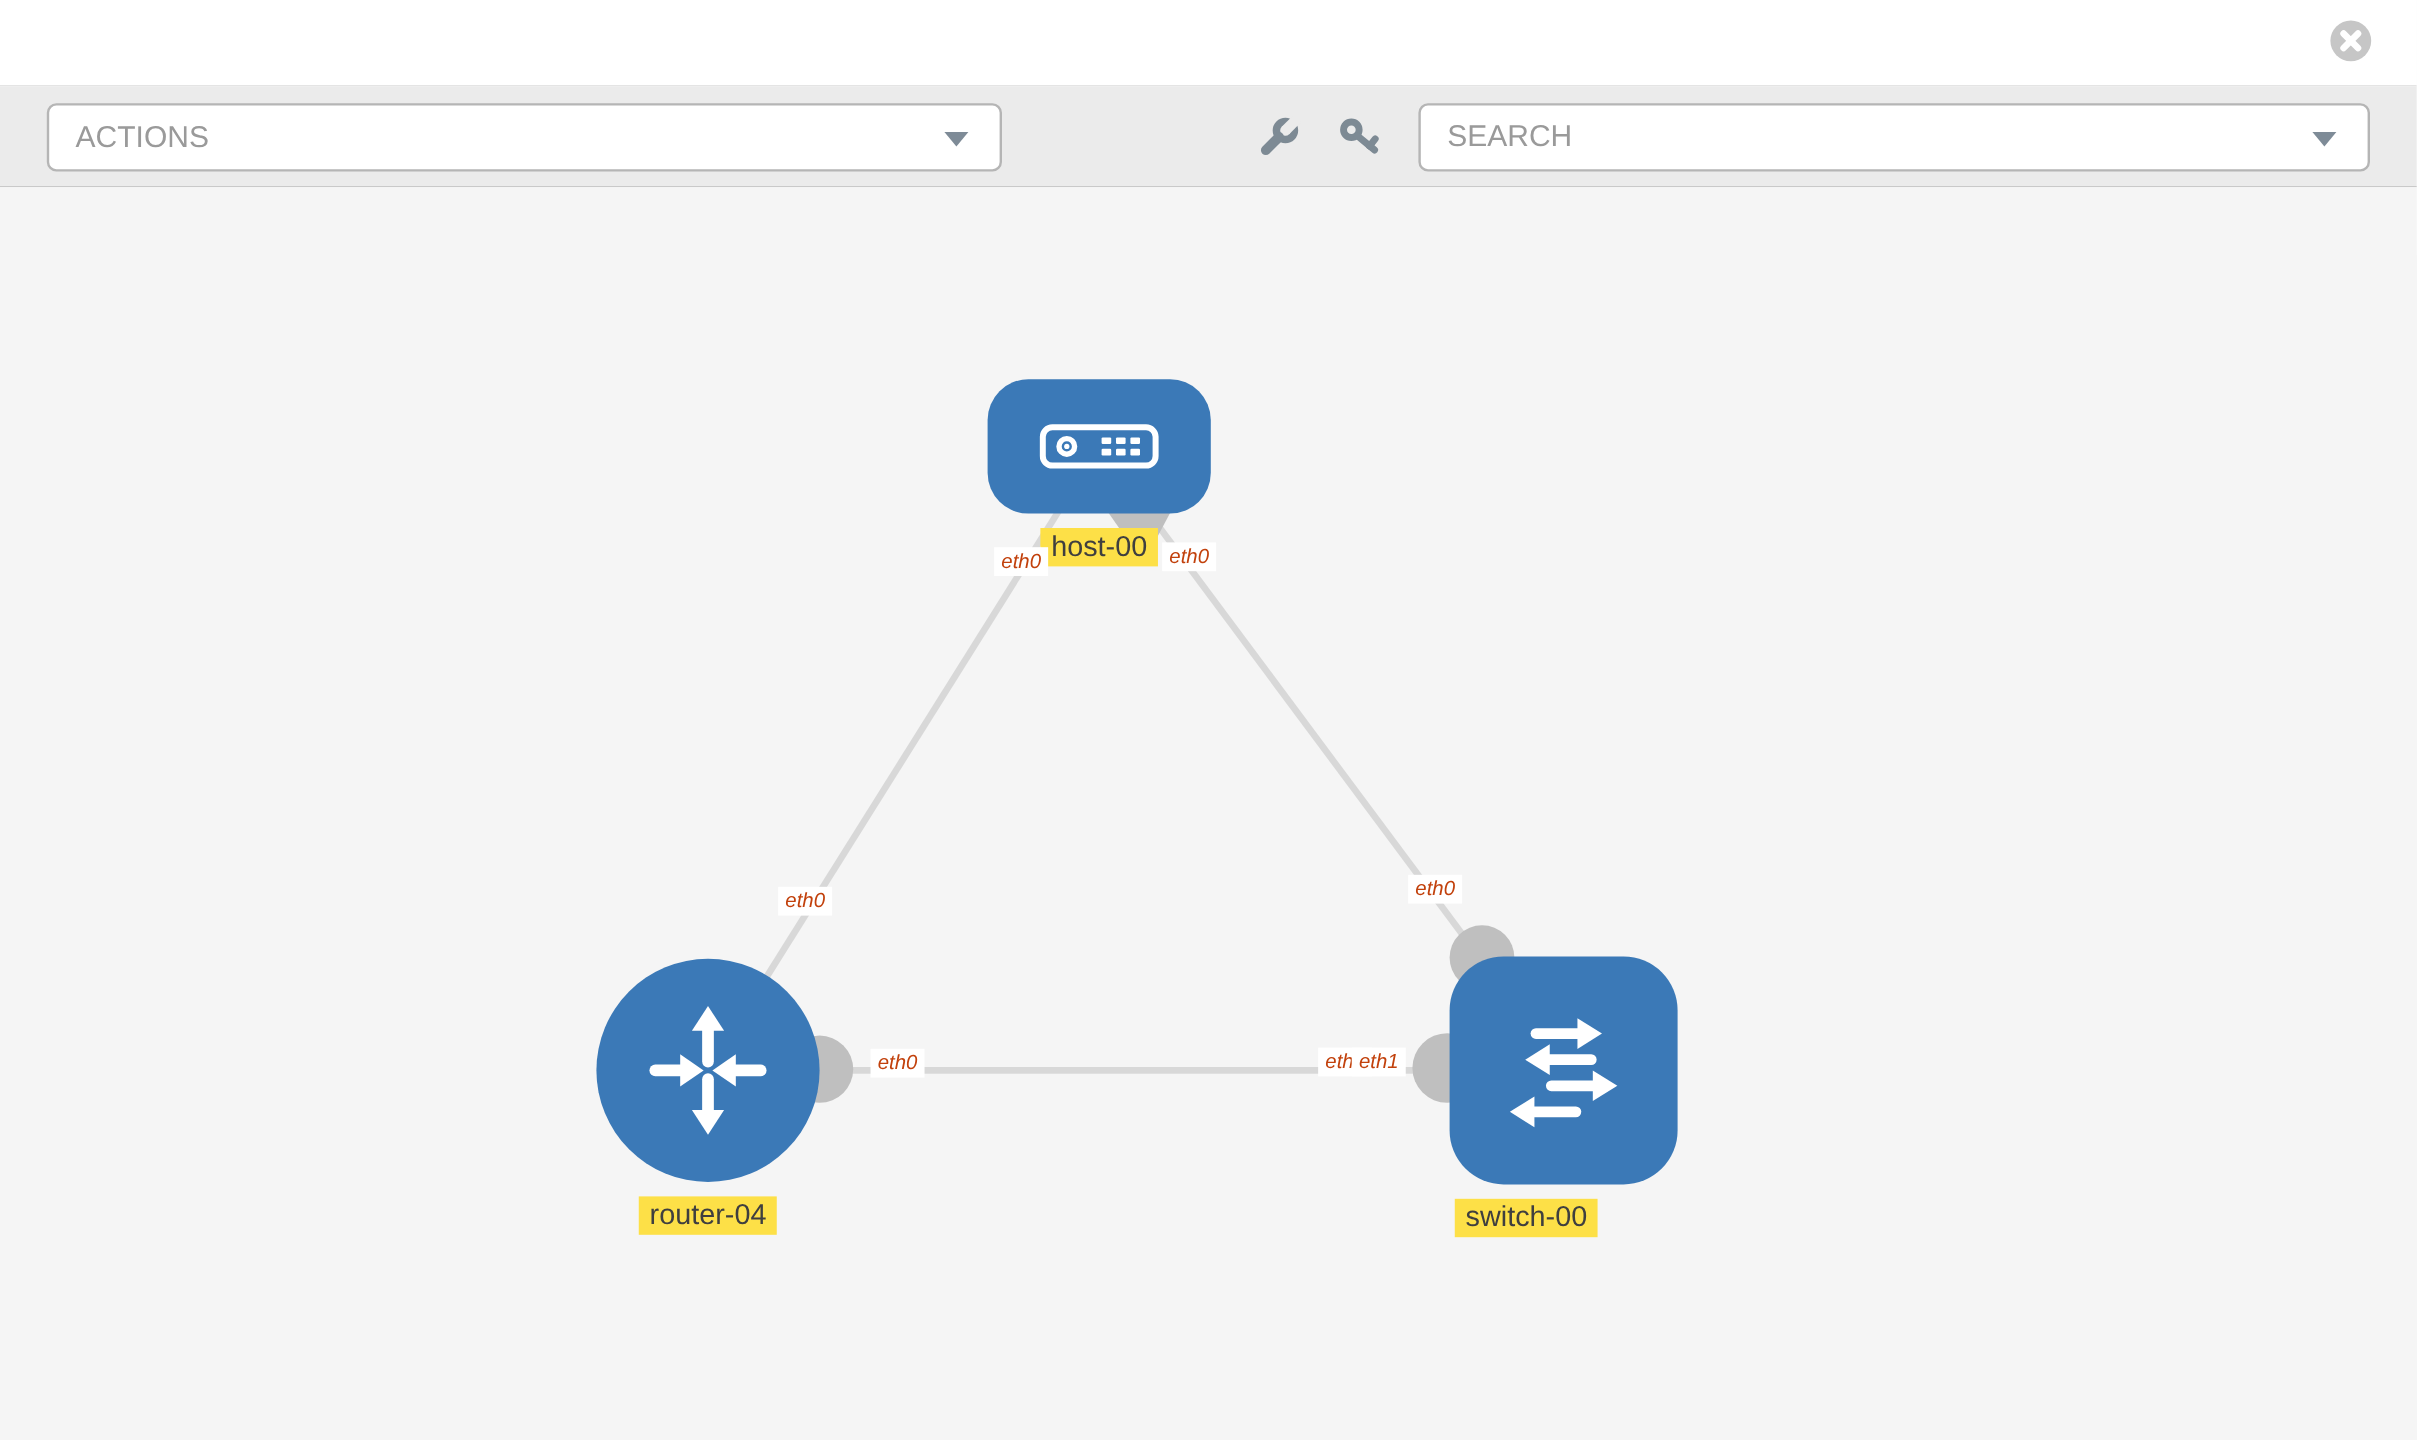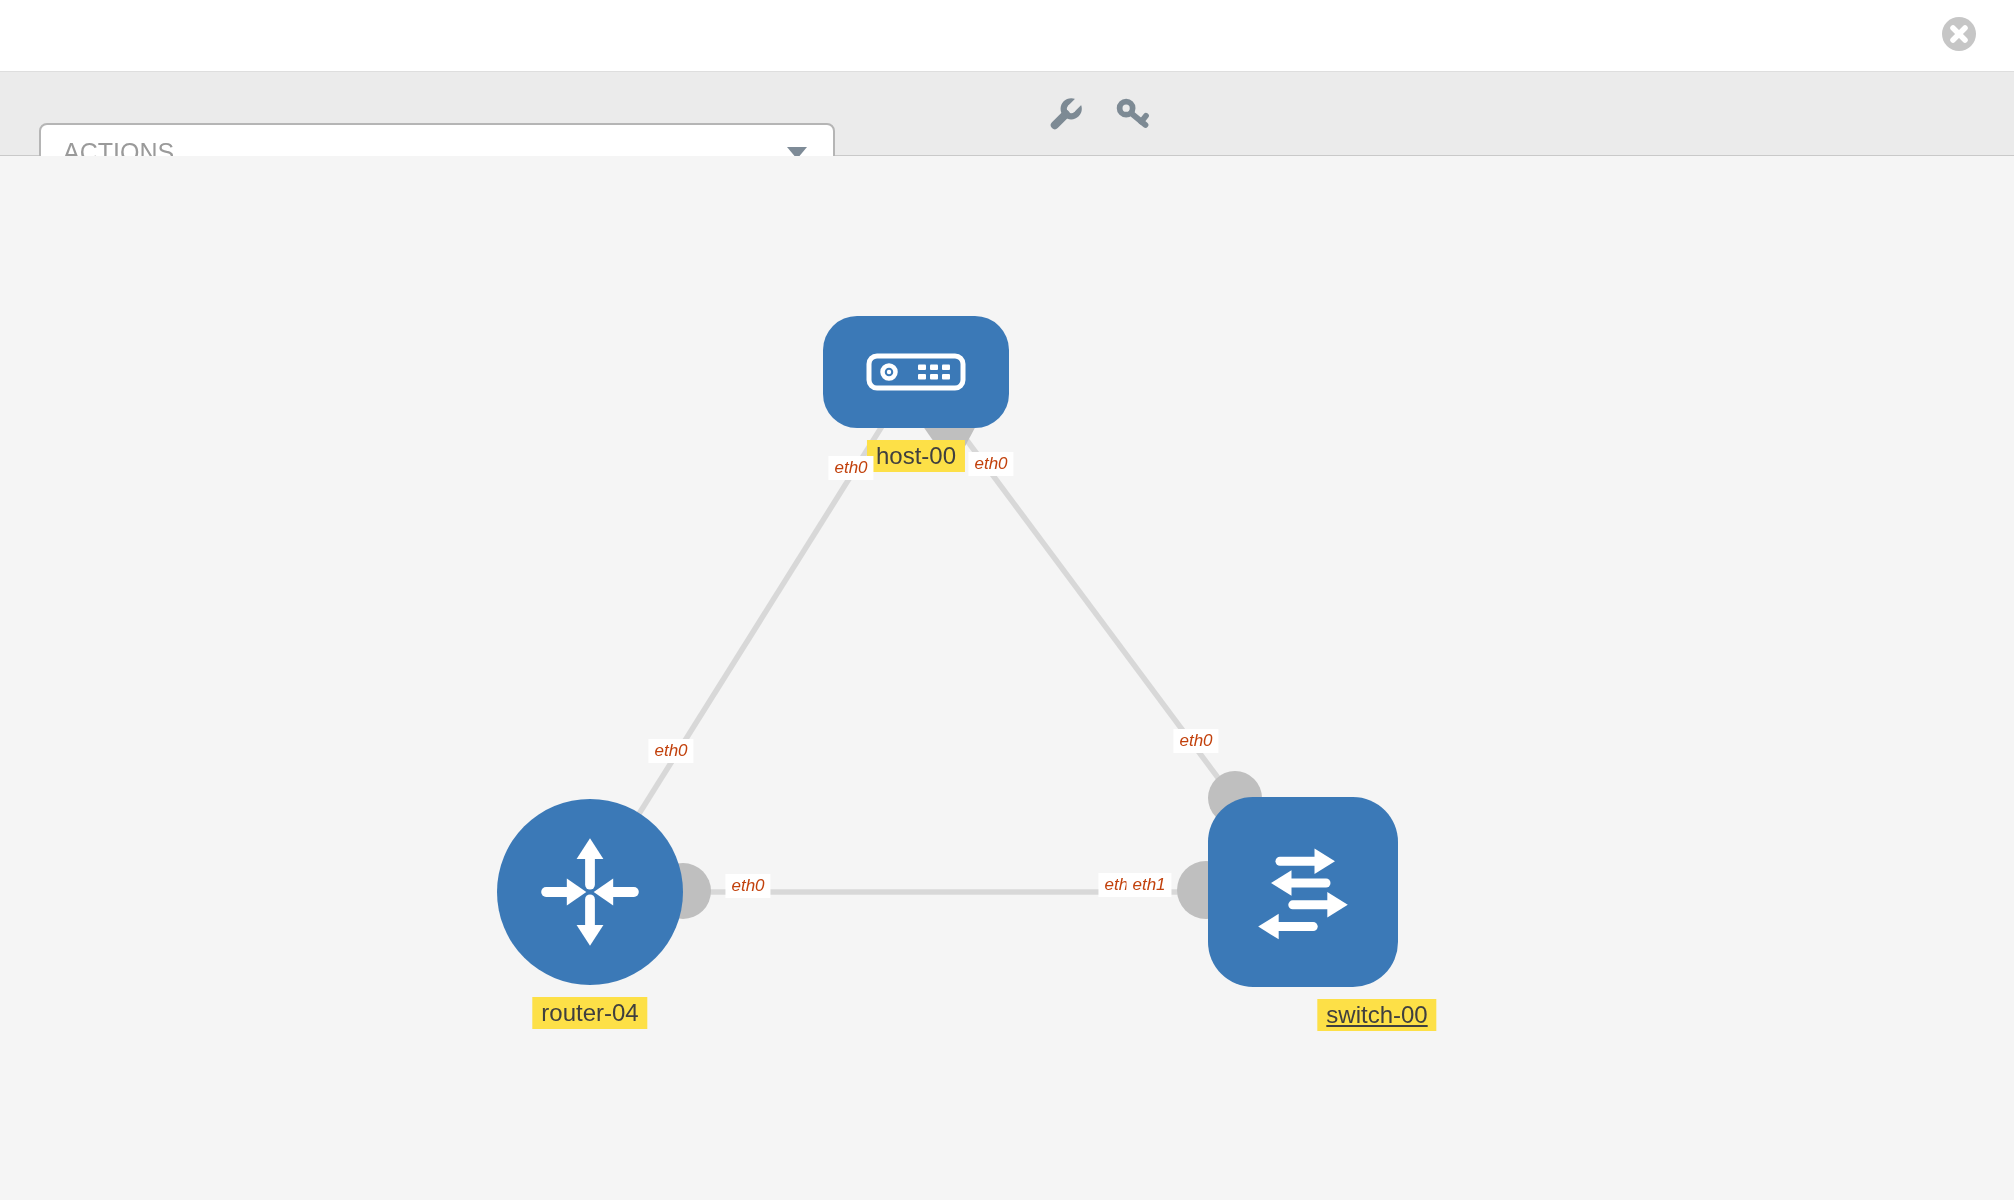--- a/index.html
+++ b/index.html
@@ -7,21 +7,21 @@
     width:2014px;height:1200px;position:relative;overflow:hidden;
     background:#ffffff;
     font-family:"Liberation Sans","DejaVu Sans",sans-serif;
   }
   
   .header{position:absolute;left:0;top:0;width:2014px;height:71px;background:#ffffff;border-bottom:1px solid #dedede;}
   .page-title{position:absolute;left:39px;top:0;margin:0;line-height:71px;font-size:30px;font-weight:bold;color:#5b5b5b;}
   .close-btn{position:absolute;right:37px;top:16px;width:36px;height:36px;background:transparent;border:none;padding:0;cursor:pointer;}
   
   .toolbar{position:absolute;left:0;top:72px;width:2014px;height:84px;background:#ebebeb;border-bottom:1px solid #c9c9c9;box-sizing:border-box;}
-  .selectbox{position:absolute;top:14px;height:57px;background:#ffffff;border:2px solid #b5b5b5;border-radius:8px;box-sizing:border-box;cursor:pointer;margin-top:37px;}
+  .selectbox{position:absolute;top:14px;height:57px;background:#ffffff;border:2px solid #b5b5b5;border-radius:8px;box-sizing:border-box;cursor:pointer;}
   .actions-box{left:39px;width:796px;}
   .search-box{left:1182px;width:793px;}
   .ph-text{position:absolute;left:22px;top:50%;transform:translateY(-50%);font-size:25px;color:#9a9a9a;}
   .search-input{position:absolute;left:0;top:0;width:100%;height:100%;border:none;outline:none;background:transparent;box-sizing:border-box;padding:0 60px 0 22px;font-size:25px;color:#555;font-family:inherit;border-radius:8px;}
   .search-input::placeholder{color:#9a9a9a;opacity:1;}
   .caret{position:absolute;right:26px;top:50%;margin-top:-5px;width:0;height:0;border-left:10px solid transparent;border-right:10px solid transparent;border-top:12px solid #7e8b97;}
   .tool-btn{position:absolute;top:14px;width:58px;height:57px;background:transparent;border:none;padding:0;display:flex;align-items:center;justify-content:center;cursor:pointer;}
   .wrench-pos{left:1036px;}
   .key-pos{left:1104px;}
   
@@ -79,20 +79,24 @@
     <button class="tool-btn key-pos">
       <svg width="40" height="40" viewBox="0 0 32 32">
         <circle cx="10.5" cy="10.5" r="5.2" fill="none" stroke="#7d8a94" stroke-width="4.6"></circle>
         <g stroke="#7d8a94" stroke-width="4.6" stroke-linecap="round">
           <line x1="14.6" y1="14.6" x2="26" y2="24"></line>
           <line x1="22.6" y1="21.4" x2="26.4" y2="16.6"></line>
         </g>
       </svg>
     </button>
 
+    <div class="selectbox search-box">
+      <input class="search-input" type="text" placeholder="SEARCH" style="">
+      <span class="caret"></span>
+    </div>
   </div>
 
   <div class="canvas">
     <svg id="link-layer" width="2014" height="1044">
         <line x1="916" y1="216" x2="590" y2="736" stroke="#d8d8d8" stroke-width="5.5"></line>
         <line x1="916" y1="216" x2="1303" y2="736" stroke="#d8d8d8" stroke-width="5.5"></line>
         <line x1="590" y1="736" x2="1303" y2="736" stroke="#d8d8d8" stroke-width="5.5"></line>
         <circle cx="683" cy="735" r="28" fill="#bfbfbf"></circle>
         <circle cx="1235" cy="642" r="27" fill="#bfbfbf"></circle>
         <circle cx="1206" cy="734" r="29" fill="#bfbfbf"></circle>
@@ -137,21 +141,21 @@
       <polygon points="59,16 59,36 75,26" stroke="none"></polygon>
       <line x1="68" y1="43" x2="40" y2="43"></line>
       <polygon points="41,33 41,53 25,43" stroke="none"></polygon>
       <line x1="42" y1="60" x2="70" y2="60"></line>
       <polygon points="69,50 69,70 85,60" stroke="none"></polygon>
       <line x1="58" y1="77" x2="30" y2="77"></line>
       <polygon points="31,67 31,87 15,77" stroke="none"></polygon>
     </g>
   </svg>
 </div>
-        <div class="node-label" style="left: 1377px; top: 859px; text-decoration: underline;">switch-00</div>
+        <div class="node-label" style="left: 1272px; top: 859px;">switch-00</div>
         <div class="iface-label" style="left: 851px; top: 312px;">eth0</div>
         <div class="iface-label" style="left: 991px; top: 308px;">eth0</div>
         <div class="iface-label" style="left: 671px; top: 595px;">eth0</div>
         <div class="iface-label" style="left: 1196px; top: 585px;">eth0</div>
         <div class="iface-label" style="left: 748px; top: 730px;">eth0</div>
         <div class="iface-label" style="left: 1121px; top: 729px;">eth1</div>
         <div class="iface-label" style="left: 1149px; top: 729px;">eth1</div>
       </div>
 
   </div>

